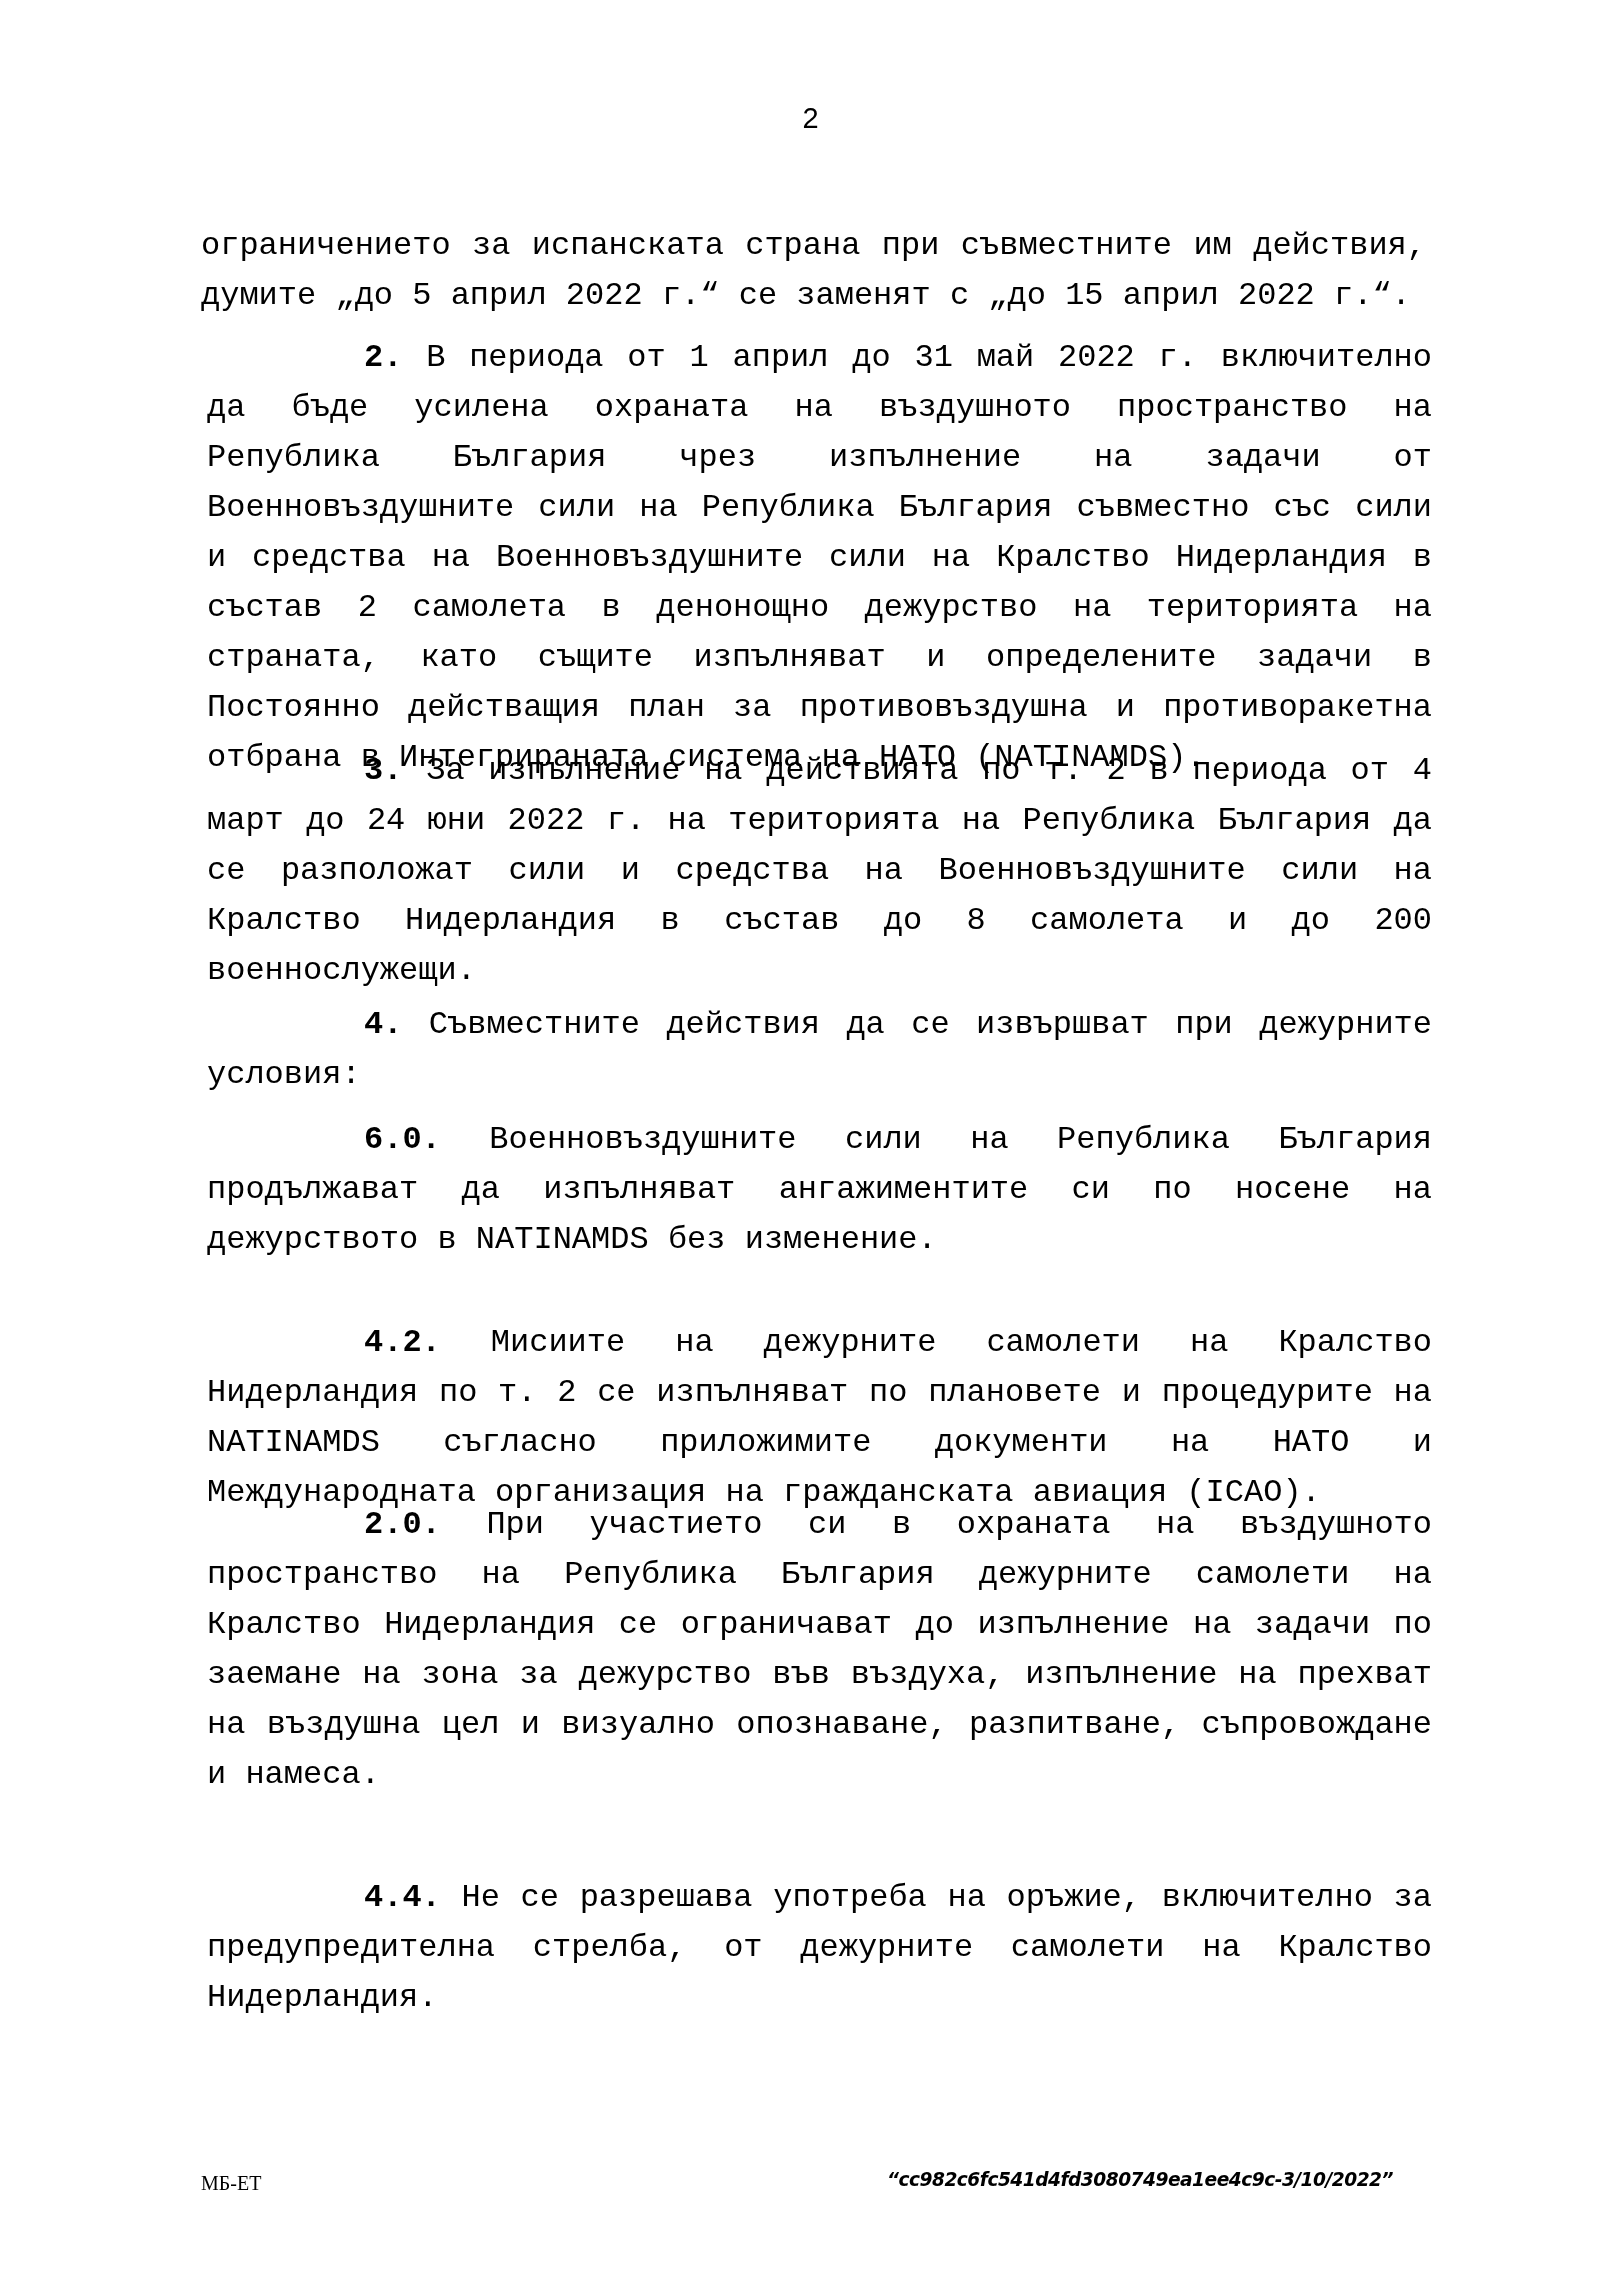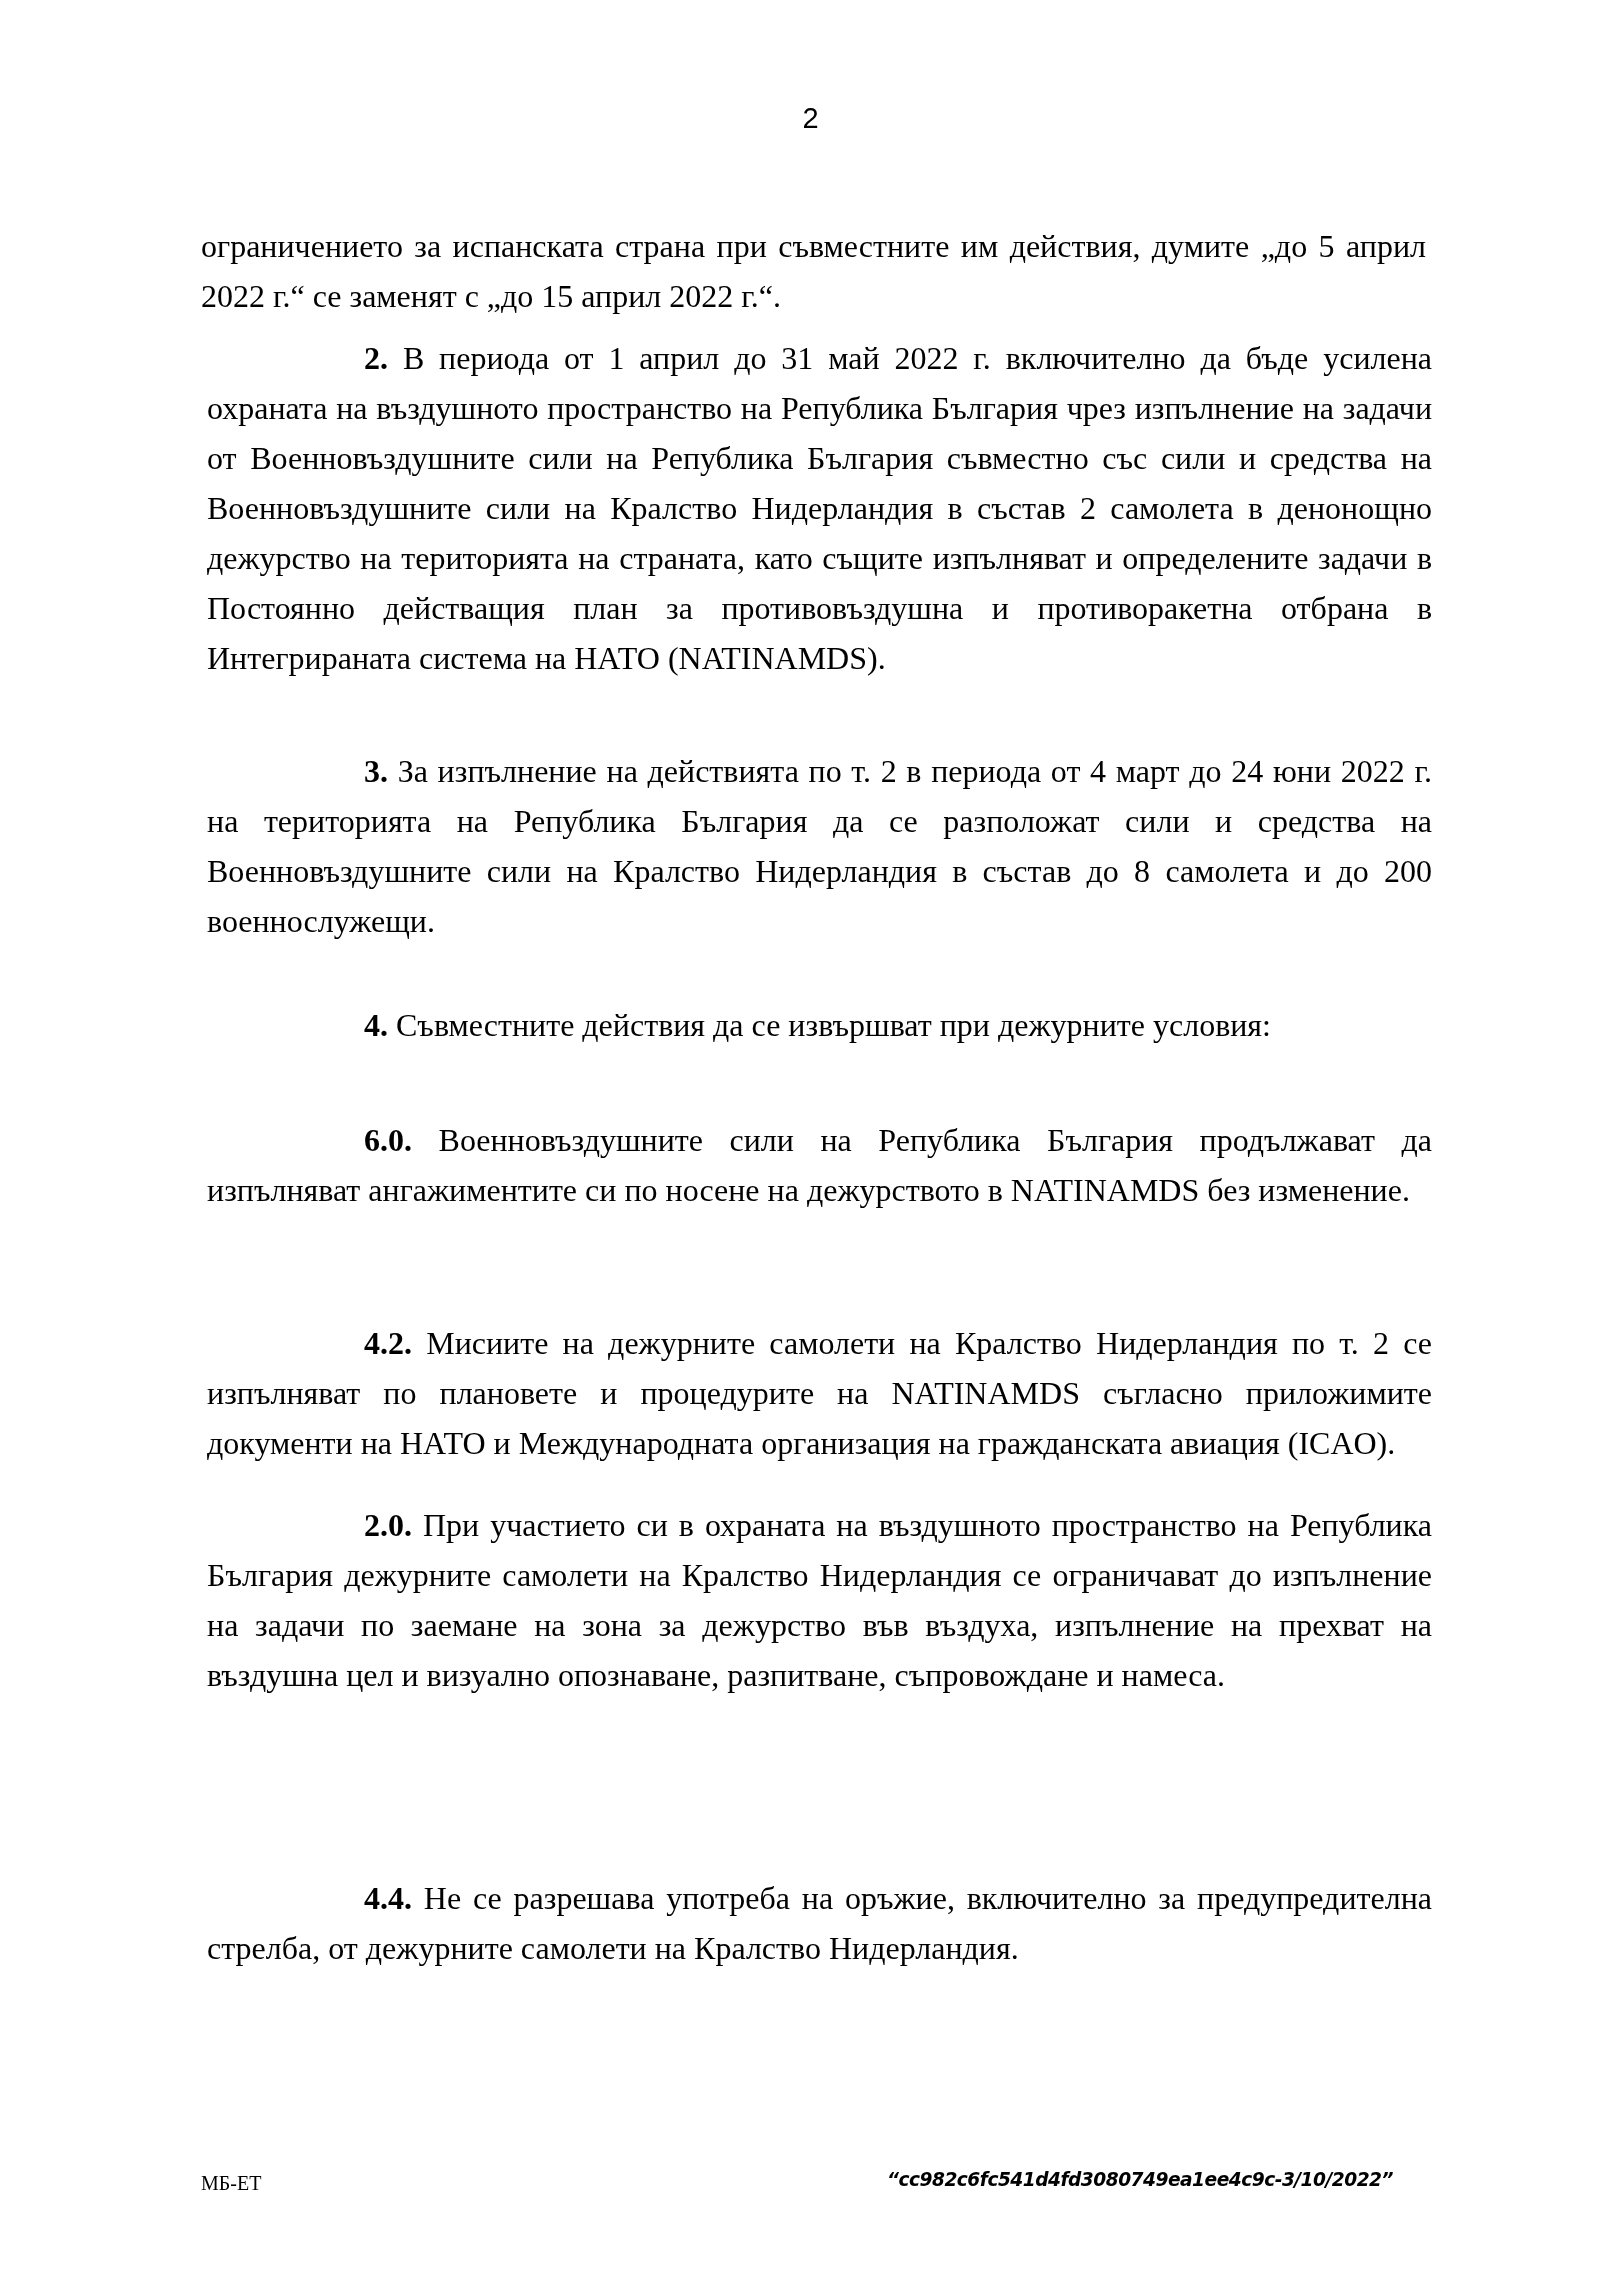--- a/index.html
+++ b/index.html
@@ -3,21 +3,21 @@
 <meta charset="utf-8">
 <style>
   html, body { margin: 0; padding: 0; background: #ffffff; }
   body { width: 1621px; height: 2293px; position: relative; overflow: hidden; color: #000; }
   .page-number {
     position: absolute; top: 102px; left: 0; width: 1621px; text-align: center;
     font-family: "Liberation Sans", sans-serif; font-size: 29px;
   }
   .para {
     position: absolute; left: 201px; width: 1225px;
-    font-family: Liberation Serif, serif; font-size: 32px; line-height: 50px;
+    font-family: Liberation Mono, monospace; font-size: 32px; line-height: 50px;
     text-align: justify; text-align-last: left; margin: 0;
   }
   .para.indent { text-indent: 157px; margin-left: 6px; }
   .para b { font-weight: bold; }
   .footer-left {
     position: absolute; left: 201px; top: 2172px;
     font-family: "Liberation Serif", serif; font-size: 20px;
   }
   .footer-right {
     position: absolute; right: 228px; top: 2169px;

